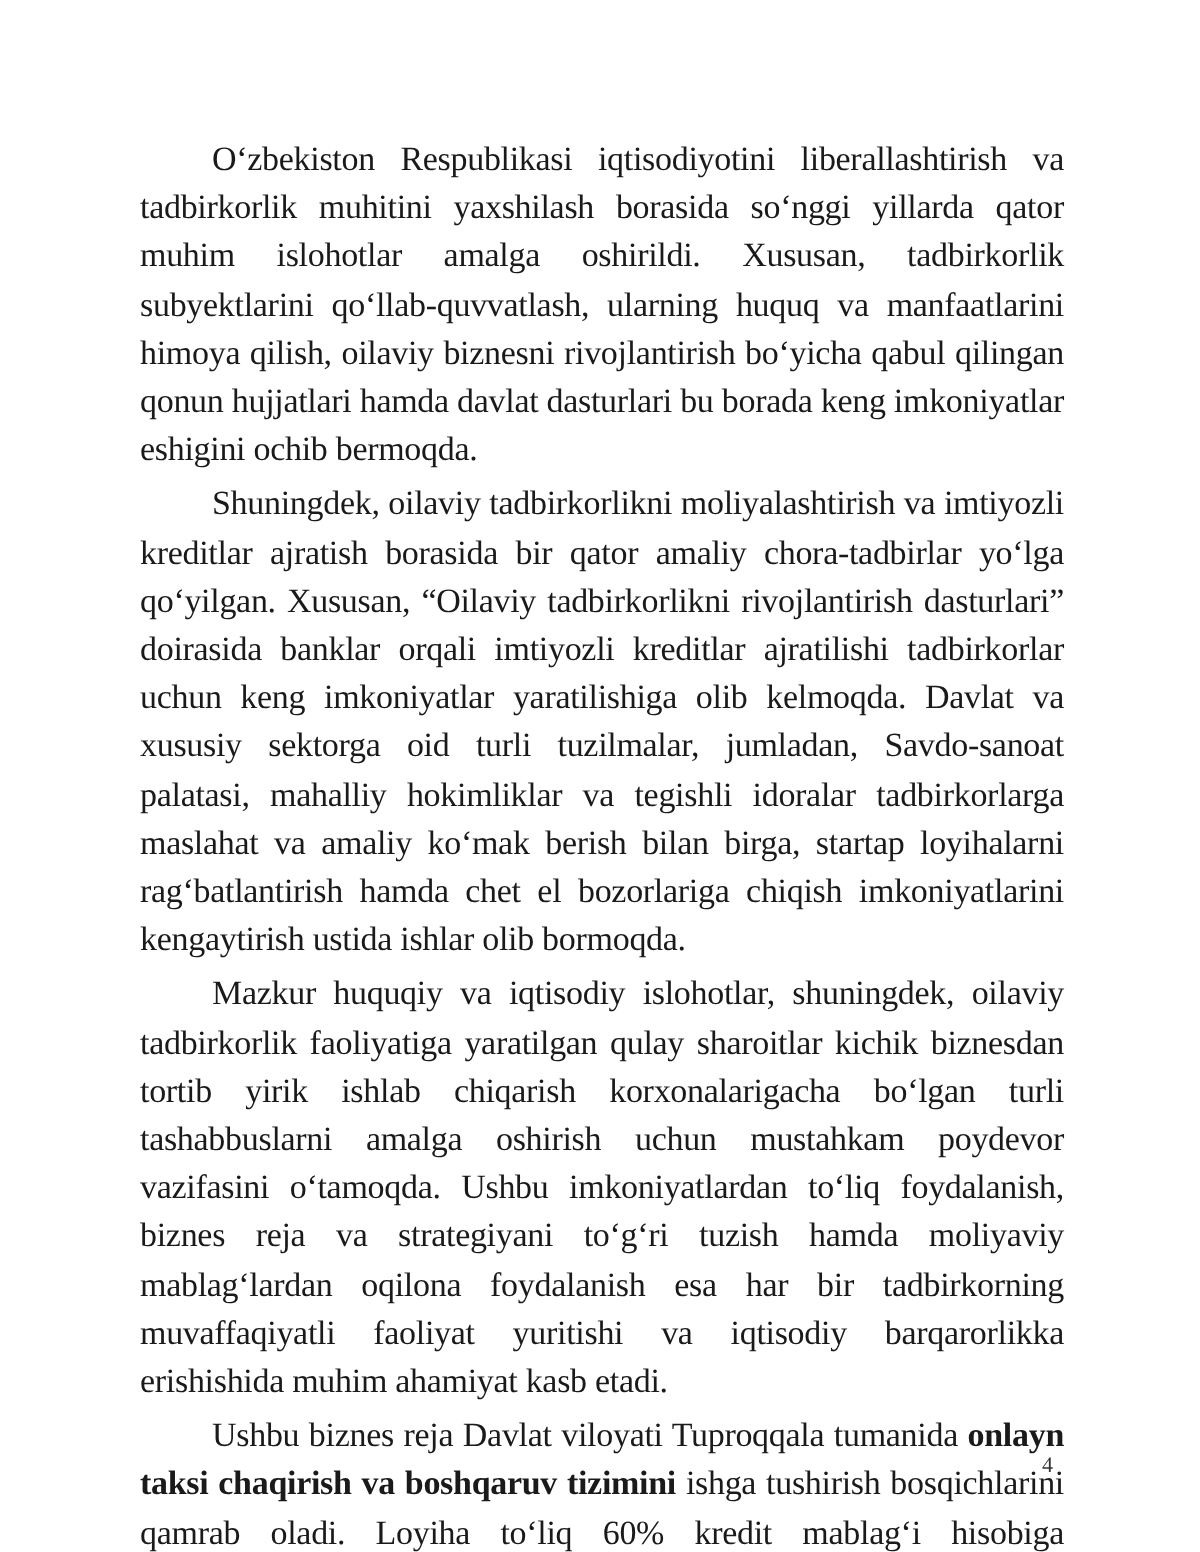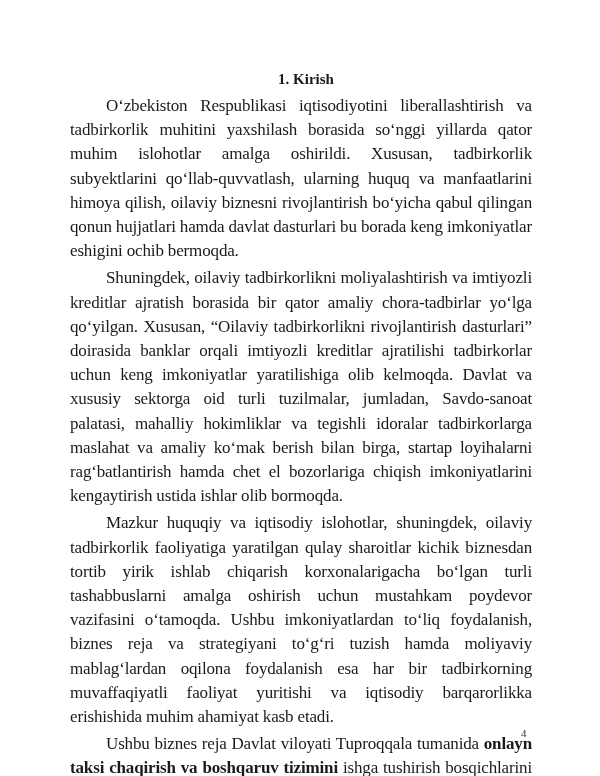--- a/index.html
+++ b/index.html
@@ -43,21 +43,20 @@
     left: 521px;
     top: 727px;
     font-size: 11px;
     color: #333;
   }
 </style>
 </head>
 <body>
 
 <div class="page">
-  <div class="title">1. Kirish</div>
 
   <p class="para">O‘zbekiston Respublikasi iqtisodiyotini liberallashtirish va tadbirkorlik muhitini yaxshilash borasida so‘nggi yillarda qator muhim islohotlar amalga oshirildi. Xususan, tadbirkorlik subyektlarini qo‘llab-quvvatlash, ularning huquq va manfaatlarini himoya qilish, oilaviy biznesni rivojlantirish bo‘yicha qabul qilingan qonun hujjatlari hamda davlat dasturlari bu borada keng imkoniyatlar eshigini ochib bermoqda.</p>
   <p class="para">Shuningdek, oilaviy tadbirkorlikni moliyalashtirish va imtiyozli kreditlar ajratish borasida bir qator amaliy chora-tadbirlar yo‘lga qo‘yilgan. Xususan, “Oilaviy tadbirkorlikni rivojlantirish dasturlari” doirasida banklar orqali imtiyozli kreditlar ajratilishi tadbirkorlar uchun keng imkoniyatlar yaratilishiga olib kelmoqda. Davlat va xususiy sektorga oid turli tuzilmalar, jumladan, Savdo-sanoat palatasi, mahalliy hokimliklar va tegishli idoralar tadbirkorlarga maslahat va amaliy ko‘mak berish bilan birga, startap loyihalarni rag‘batlantirish hamda chet el bozorlariga chiqish imkoniyatlarini kengaytirish ustida ishlar olib bormoqda.</p>
   <p class="para">Mazkur huquqiy va iqtisodiy islohotlar, shuningdek, oilaviy tadbirkorlik faoliyatiga yaratilgan qulay sharoitlar kichik biznesdan tortib yirik ishlab chiqarish korxonalarigacha bo‘lgan turli tashabbuslarni amalga oshirish uchun mustahkam poydevor vazifasini o‘tamoqda. Ushbu imkoniyatlardan to‘liq foydalanish, biznes reja va strategiyani to‘g‘ri tuzish hamda moliyaviy mablag‘lardan oqilona foydalanish esa har bir tadbirkorning muvaffaqiyatli faoliyat yuritishi va iqtisodiy barqarorlikka erishishida muhim ahamiyat kasb etadi.</p>
   <p class="para"><span>Ushbu biznes reja Davlat viloyati Tuproqqala tumanida </span><b>onlayn taksi chaqirish va boshqaruv tizimini</b><span> ishga tushirish bosqichlarini qamrab oladi. Loyiha to‘liq 60% kredit mablag‘i hisobiga moliyalashtirilishi rejalashtirilgan.</span></p>
 </div>
 
 <div class="page-number">4</div>
 
 </body></html>

